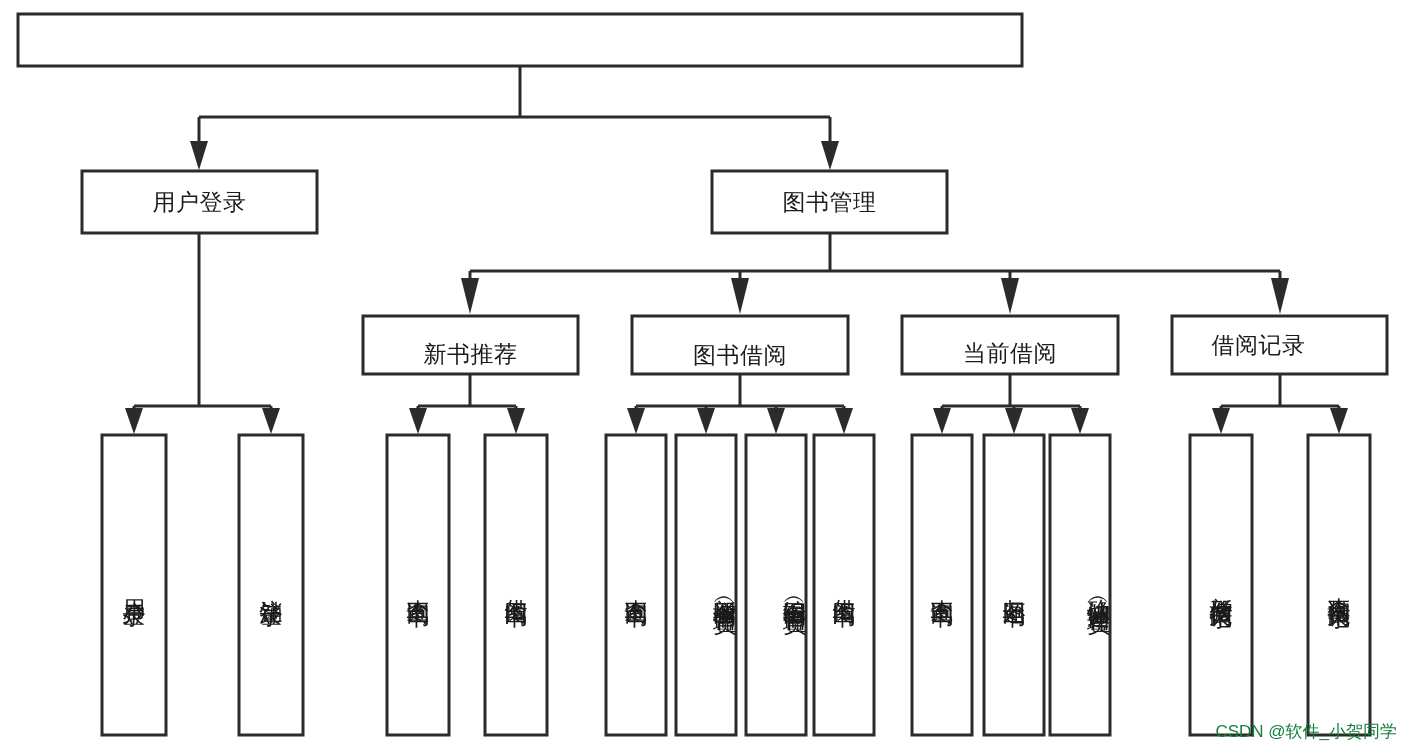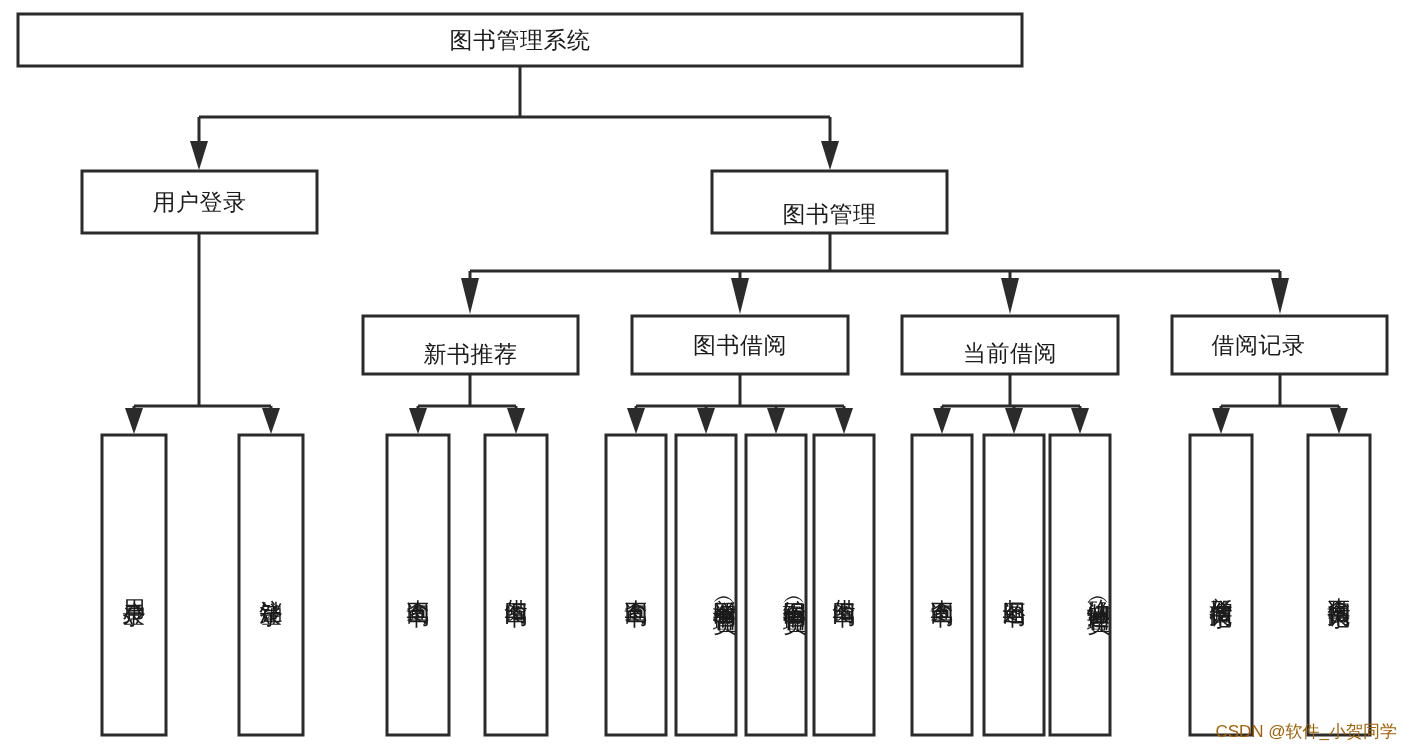--- a/index.html
+++ b/index.html
@@ -65,21 +65,21 @@
     letter-spacing: 2px;
     line-height: 1;
     pointer-events: none;
     overflow: hidden;
   }
   .watermark {
     position: absolute;
     right: 8px;
     bottom: 4px;
     font-size: 17px;
-    color: #a16207;
+    color: #15803d;
     white-space: nowrap;
     pointer-events: none;
     margin-left: 47px;
   }
 </style>
 </head>
 <body>
 
 <div id="diagram-root">
 
@@ -184,27 +184,26 @@
     <g>
       <path class="connector" d="M 1280 374 L 1280 406"></path>
       <path class="connector" d="M 1221 406 L 1339 406"></path>
       <path class="connector" d="M 1221 406 L 1221 410"></path>
       <path class="connector" d="M 1339 406 L 1339 410"></path>
       <path class="arrow-head" d="M 1212 408 L 1230 408 L 1221 434 Z"></path>
       <path class="arrow-head" d="M 1330 408 L 1348 408 L 1339 434 Z"></path>
     </g>
   </svg>
 
-  <div class="node-label-h" style="left:18px; top:14px; width:1004px; height:52px;">图书管理系统</div>
 
   <div class="node-label-h" style="left:82px; top:171px; width:235px; height:62px;">用户登录</div>
-  <div class="node-label-h" style="left:712px; top:171px; width:235px; height:62px;margin-top:12px;">图书管理</div>
+  <div class="node-label-h" style="left:712px; top:171px; width:235px; height:62px;">图书管理</div>
 
   <div class="node-label-h" style="left:363px; top:316px; width:215px; height:76px;">新书推荐</div>
-  <div class="node-label-h" style="left:632px; top:316px; width:216px; height:58px;">图书借阅</div>
+  <div class="node-label-h" style="left:632px; top:326px; width:216px; height:58px;">图书借阅</div>
   <div class="node-label-h" style="left:902px; top:316px; width:216px; height:74px;">当前借阅</div>
   <div class="node-label-h" style="left:1172px; top:316px; width:173px; height:58px;">借阅记录</div>
 
   <div class="node-label-v" style="left:102px; top:435px; width:64px; height:300px;">用户登录</div>
   <div class="node-label-v" style="left:239px; top:435px; width:64px; height:300px;">注销登录</div>
 
   <div class="node-label-v" style="left:387px; top:435px; width:62px; height:300px;">查询图书</div>
   <div class="node-label-v" style="left:485px; top:435px; width:62px; height:300px;">借阅图书</div>
 
   <div class="node-label-v" style="left:606px; top:435px; width:60px; height:300px;">查询图书</div>

